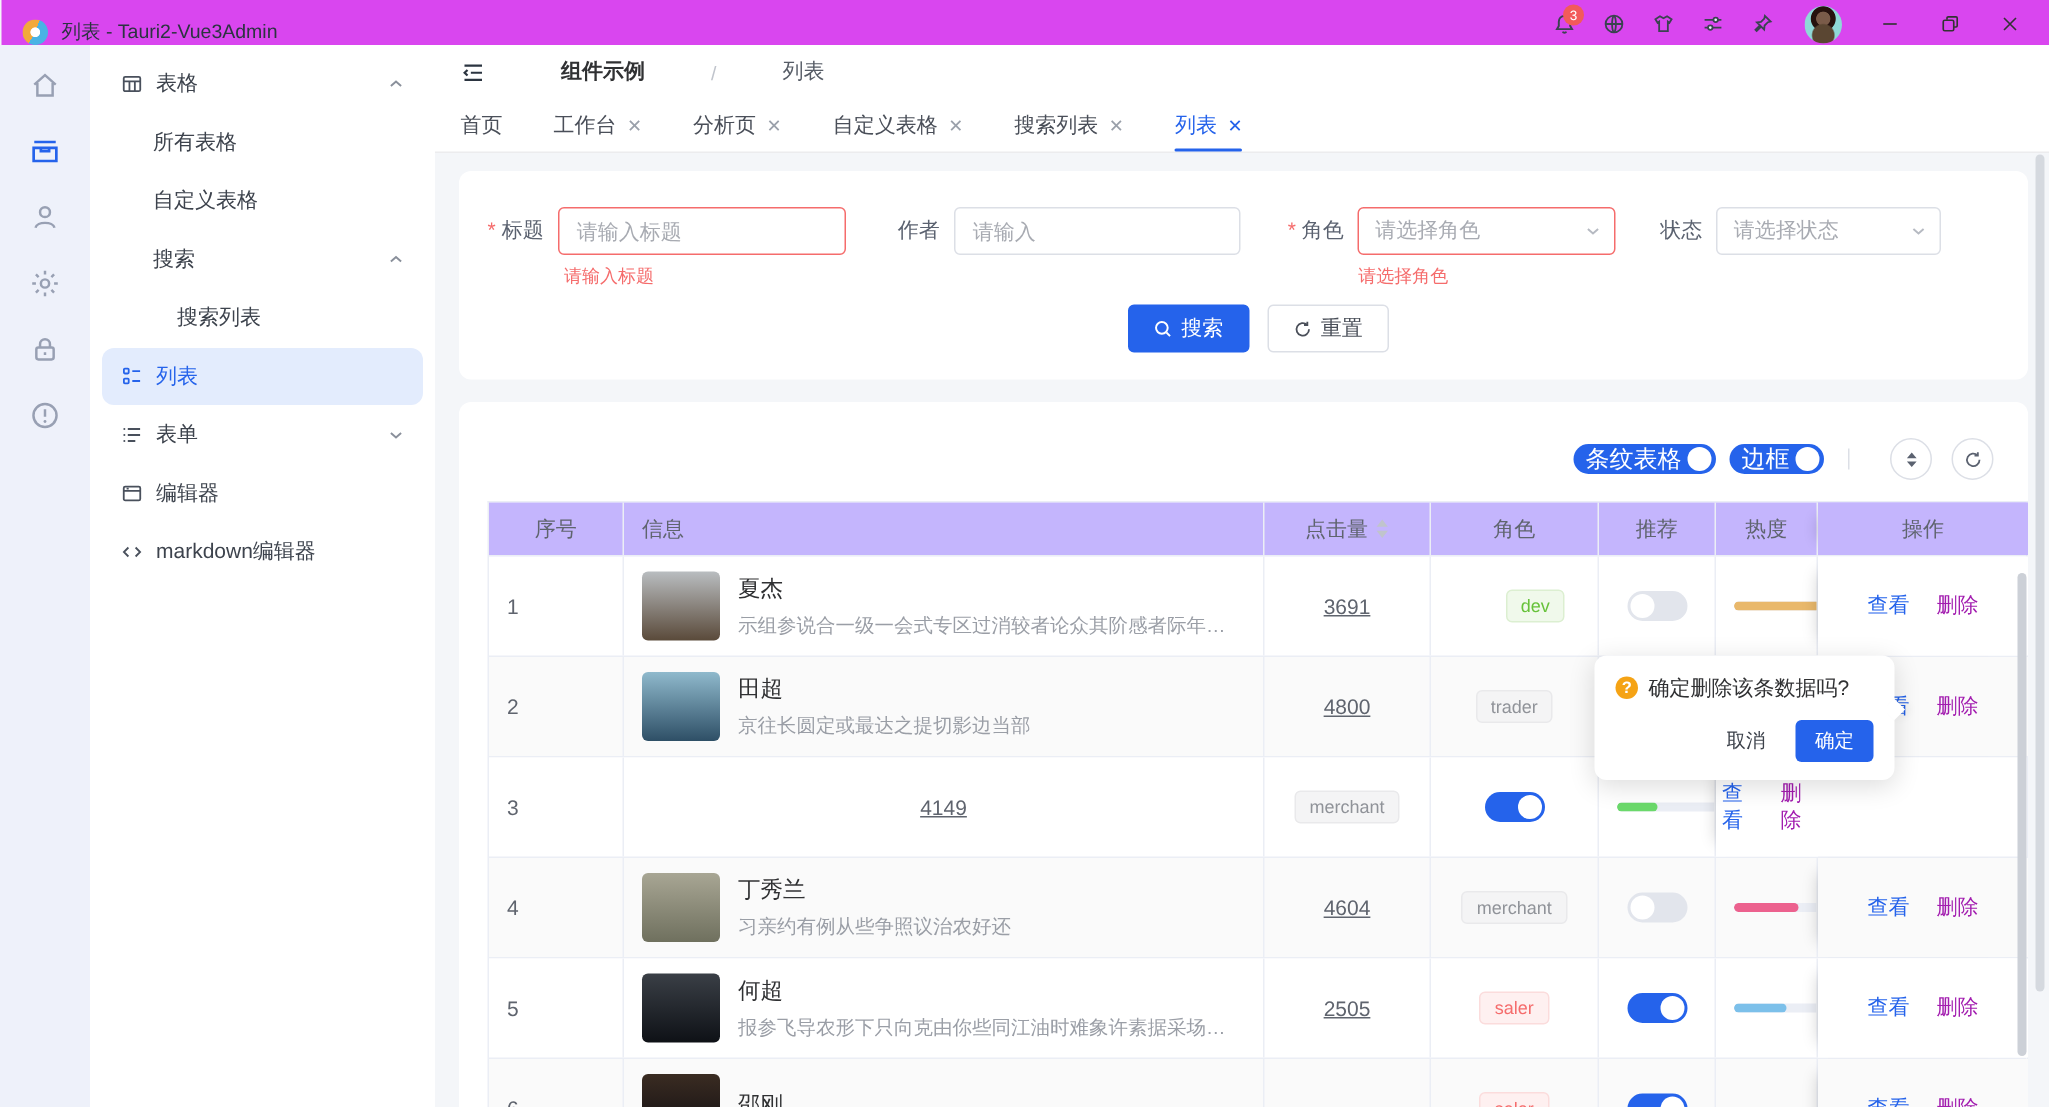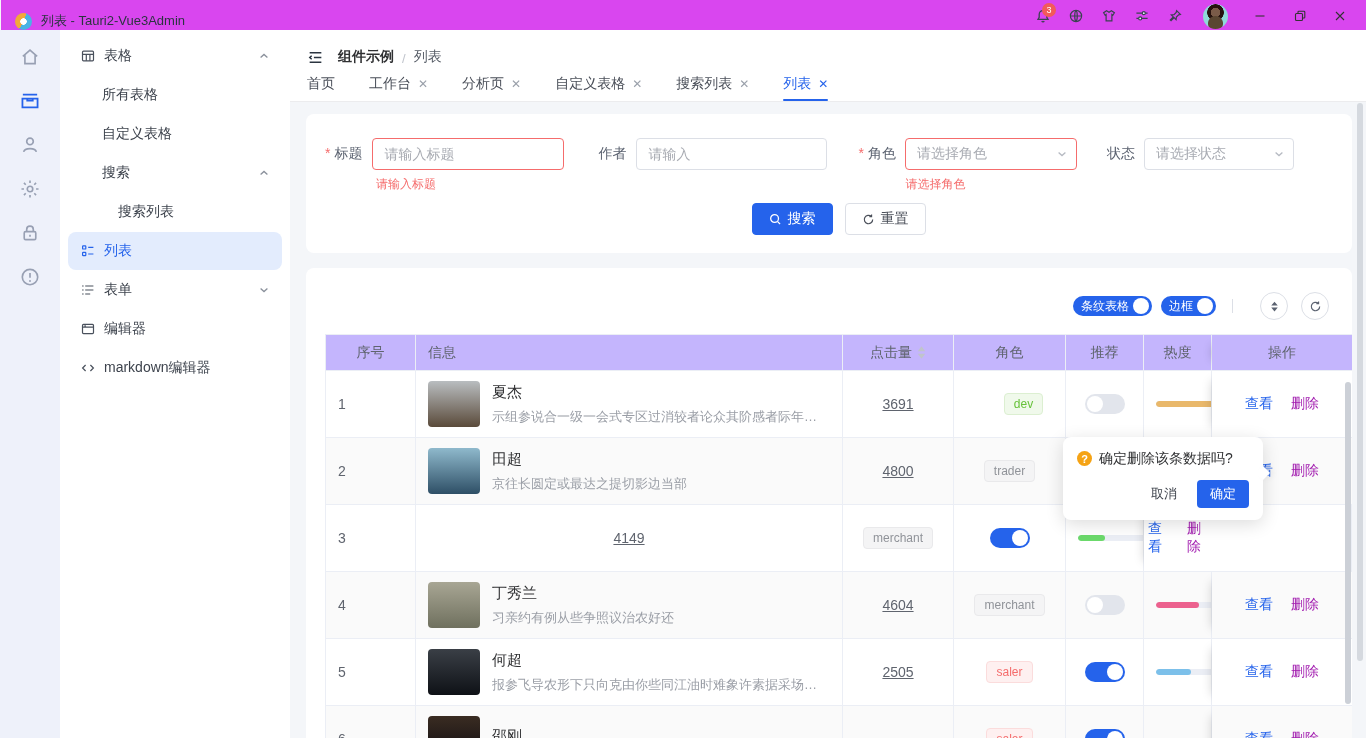--- a/index.html
+++ b/index.html
@@ -40,21 +40,21 @@
   .sb-item { display:flex; align-items:center; height:38px; margin:1px 8px; padding:0 12px;
              border-radius:8px; color:#3d434d; cursor:default; }
   .sb-item .sb-icon { display:flex; margin-right:8px; color:#49505c; }
   .sb-item .chev { margin-left:auto; color:#8a909b; display:flex; }
   .sb-item.lvl1 { padding-left:34px;font-family:Liberation Mono, monospace; }
   .sb-item.lvl2 { padding-left:50px; }
   .sb-item.active { background:#e3ecfd; color:#2563eb; }
   .sb-item.active .sb-icon { color:#2563eb; }
 
   .main { flex:1; display:flex; flex-direction:column; position:relative; min-width:0; }
-  .breadcrumb-bar { height:36px; background:#fff; display:flex; align-items:flex-end; padding:0 17px; }
+  .breadcrumb-bar { height:36px; background:#fff; display:flex; align-items:center; padding:0 17px;gap:36px; }
   .collapse-icon { color:#2b3440; display:flex; margin-right:14px; }
   .bc-parent { font-weight:bold; font-size:14px; color:#303133; }
   .bc-sep { margin:0 8px; color:#c0c4cc; font-size:13px; }
   .bc-current { font-size:14px; color:#565c66; }
 
   .tabs-bar { height:36px; background:#fff; border-bottom:1px solid #ececee; display:flex;
               align-items:stretch; padding-left:17px; }
   .tab { display:flex; align-items:center; margin-right:34px; font-size:14px; color:#4a4f59;
          position:relative; cursor:default; }
   .tab .tab-close { margin-left:7px; font-size:12px; color:#9aa0aa; }
@@ -87,21 +87,21 @@
   .btn { height:32px; border-radius:4px; display:inline-flex; align-items:center; justify-content:center;
          font-size:14px; padding:0 16px; cursor:default; }
   .btn-primary { background:#2563eb; color:#fff; border:1px solid #2563eb; }
   .btn-plain { background:#fff; color:#4a4f59; border:1px solid #dcdfe6; margin-left:12px; }
   .btn .bicon { display:flex; margin-right:6px; }
 
   
   .table-toolbar { display:flex; align-items:center; justify-content:flex-end; padding-right:23px; height:30px; }
   .sw-pill { display:inline-flex; align-items:center; background:#2563eb; border-radius:10px; height:20px;
              padding:0 3px 0 8px; margin-left:9px; }
-  .sw-pill .sw-label { color:#fff; font-size:12px; margin-right:4px; }
+  .sw-pill .sw-label { color:#fff; font-size:16px; margin-right:4px; }
   .sw-knob { width:16px; height:16px; background:#fff; border-radius:50%; }
   .tt-divider { width:1px; height:14px; background:#dcdfe6; margin:0 14px 0 16px; }
   .circle-btn { width:28px; height:28px; border-radius:50%; border:1px solid #dcdfe6; background:#fff;
                 display:flex; align-items:center; justify-content:center; color:#5b6270; margin-left:13px; }
 
   
   .table { width:1027px; margin-top:13px; border:1px solid #ebeef5; border-bottom:none; font-size:14px; }
   .tr { display:grid; grid-template-columns:90px 427px 111px 112px 78px 68px 140px; border-bottom:1px solid #ebeef5; }
   .th { background:#c4b5fd; color:#5f646e; height:36px; }
   .cell { border-right:1px solid #ebeef5; display:flex; align-items:center; padding:0 12px; overflow:hidden; }

